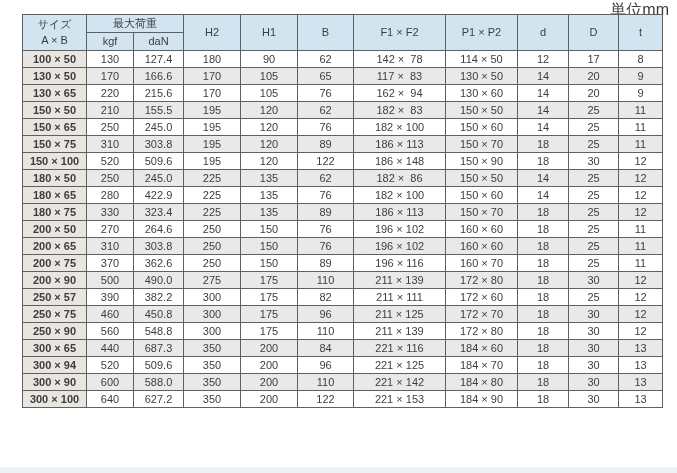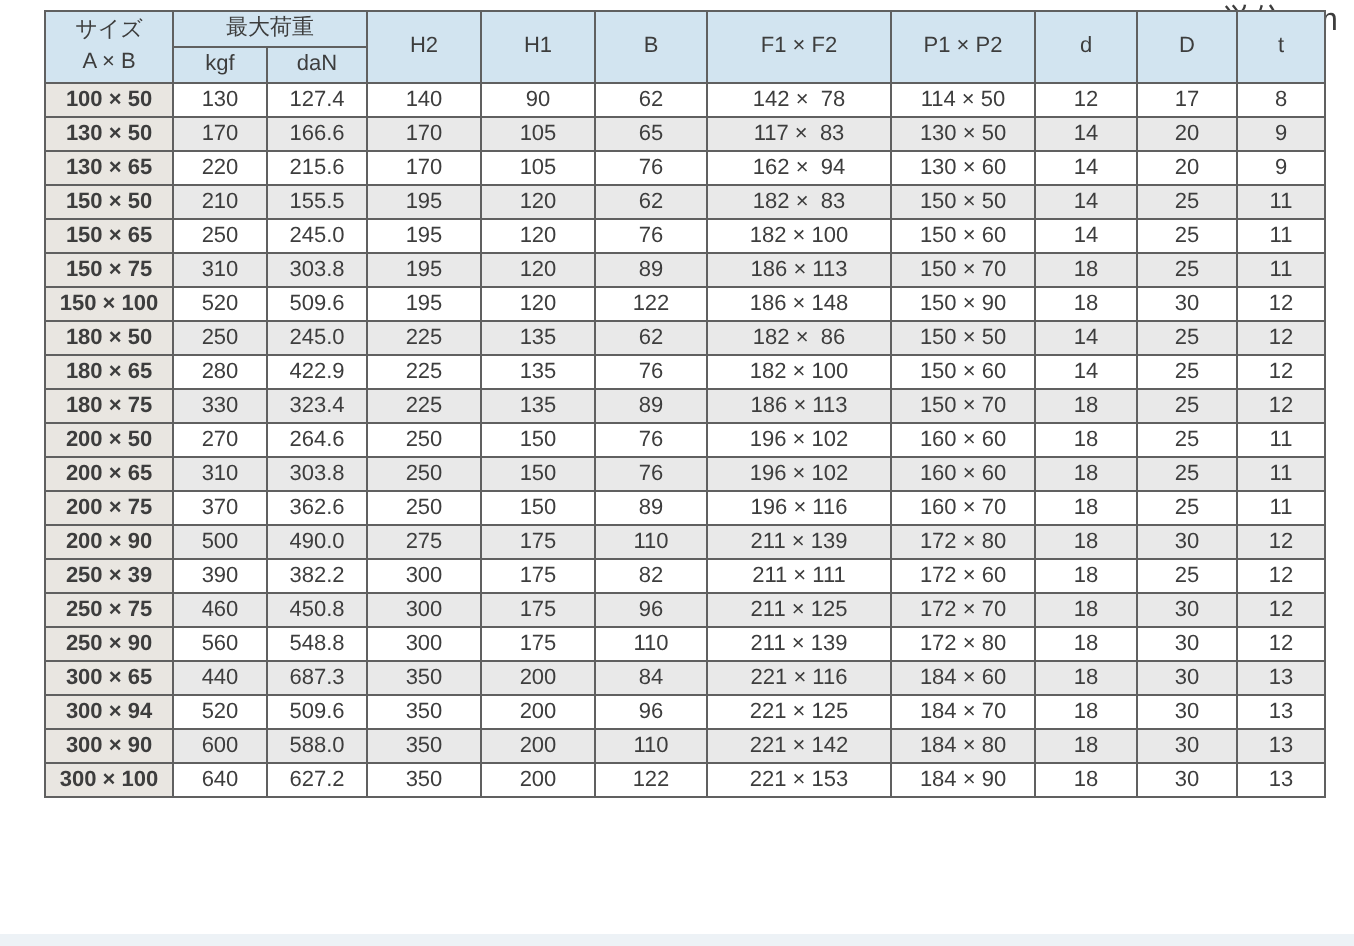--- a/index.html
+++ b/index.html
@@ -12,21 +12,21 @@
   }
   .page { position: absolute; inset: 0; }
   .unit-label {
     position: absolute;
     top: 0px; right: 8px;
     font-size: 16px;
     color: #3d3d3d;
   }
   table.spec {
     position: absolute;
-    top: 5px; left: 22px;
+    top: 14px; left: 22px;
     width: 640px;
     border-collapse: collapse;
     table-layout: fixed;
     border: 1.5px solid #4e4e4e;
   }
   .spec th, .spec td {
     border: 1px solid #606060;
     font-size: 11px;
     font-weight: 400;
     color: #3d3d3d;
@@ -94,21 +94,21 @@
       <tr>
         <th>kgf</th>
         <th>daN</th>
       </tr>
     </thead>
     <tbody>
         <tr>
           <th>100 × 50</th>
           <td>130</td>
           <td>127.4</td>
-          <td>140</td>
+          <td>180</td>
           <td>90</td>
           <td>62</td>
           <td>142 ×  78</td>
           <td>114 × 50</td>
           <td>12</td>
           <td>17</td>
           <td>8</td>
         </tr>
         <tr>
           <th>130 × 50</th>
@@ -273,21 +273,21 @@
           <td>275</td>
           <td>175</td>
           <td>110</td>
           <td>211 × 139</td>
           <td>172 × 80</td>
           <td>18</td>
           <td>30</td>
           <td>12</td>
         </tr>
         <tr>
-          <th>250 × 39</th>
+          <th>250 × 57</th>
           <td>390</td>
           <td>382.2</td>
           <td>300</td>
           <td>175</td>
           <td>82</td>
           <td>211 × 111</td>
           <td>172 × 60</td>
           <td>18</td>
           <td>25</td>
           <td>12</td>

